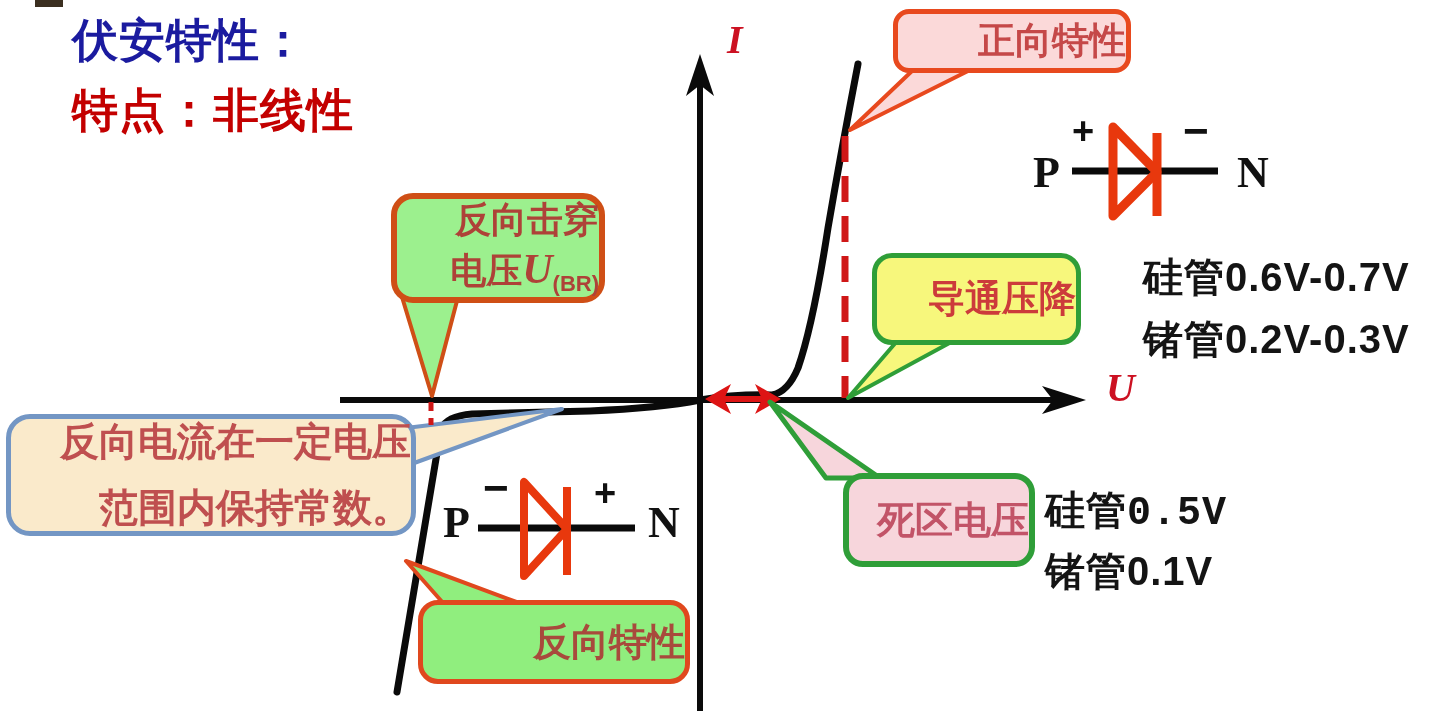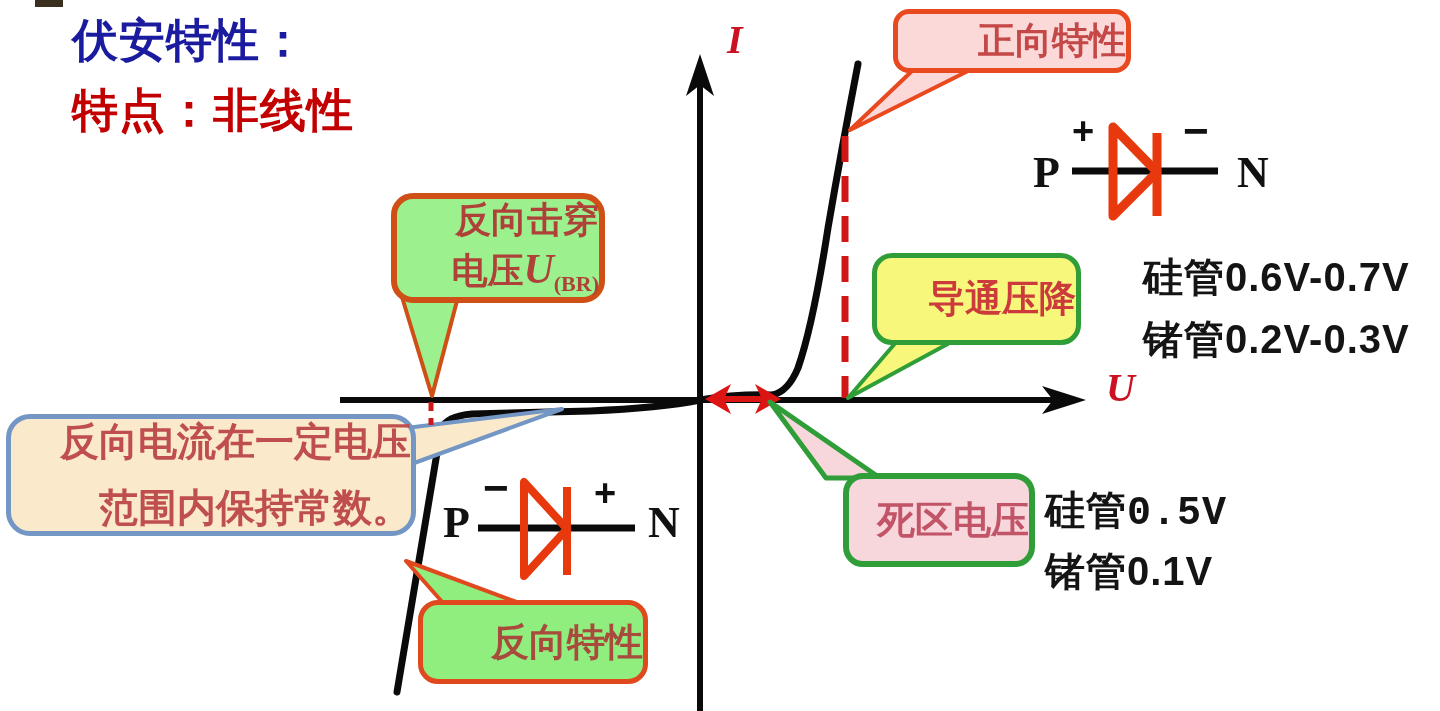--- a/index.html
+++ b/index.html
@@ -13,25 +13,25 @@
   .title2{left:72px;top:80px;font-size:46px;font-weight:bold;color:#c30000;letter-spacing:1px;}
   .blacktext{font-size:40px;font-weight:bold;color:#141414;letter-spacing:1px;}
   .axis-label{font-family:"Liberation Serif",serif;font-style:italic;font-weight:bold;font-size:40px;color:#cc1122;}
   .bubble{
     position:absolute;box-sizing:border-box;display:flex;flex-direction:column;
     align-items:flex-end;justify-content:center;font-weight:bold;text-align:center;line-height:1.28;
   }
   .b-forward{left:893px;top:9px;width:238px;height:64px;background:#fbd9d9;border:5px solid #e8491e;border-radius:16px;font-size:37px;color:#c54848;}
   .b-breakdown{left:379px;top:193px;width:214px;height:110px;background:#9cf08e;border:6px solid #cf4f16;border-radius:22px;font-size:36px;color:#ae4238;margin-left:12px;}
   .b-breakdown .usym{font-family:"Liberation Serif",serif;font-style:italic;font-size:42px;}
-  .b-breakdown sub{font-size:22px;font-family:Liberation Serif, serif;}
+  .b-breakdown sub{font-size:22px;}
   .b-conduction{left:872px;top:253px;width:209px;height:92px;background:#f7f77c;border:5px solid #2f9e38;border-radius:20px;font-size:37px;color:#cc3b3b;}
   .b-revcurrent{left:6px;top:414px;width:410px;height:122px;background:#faeacb;border:5px solid #7396c4;border-radius:24px;font-size:39px;color:#bf4f4f;gap:16px;}
   .b-deadzone{left:799px;top:473px;width:192px;height:94px;background:#f7d6dc;border:6px solid #2f9e38;border-radius:20px;font-size:38px;color:#c25468;margin-left:44px;}
-  .b-reverse{left:418px;top:600px;width:230px;height:84px;background:#90ee7e;border:5px solid #e0481e;border-radius:20px;font-size:38px;color:#a84a3c;}
+  .b-reverse{left:418px;top:600px;width:272px;height:84px;background:#90ee7e;border:5px solid #e0481e;border-radius:20px;font-size:38px;color:#a84a3c;}
   .pn{font-family:"Liberation Serif",serif;font-weight:bold;font-size:44px;color:#111;}
   .sign{font-weight:bold;color:#111;font-size:38px;}
   .watermark{right:10px;top:683px;font-size:20px;color:#c9c9c9;letter-spacing:1px;}
   .corner-icon{left:35px;top:0;width:28px;height:7px;background:#3b2f20;}
 </style>
 </head>
 <body>
 
 <div id="stage">
 

